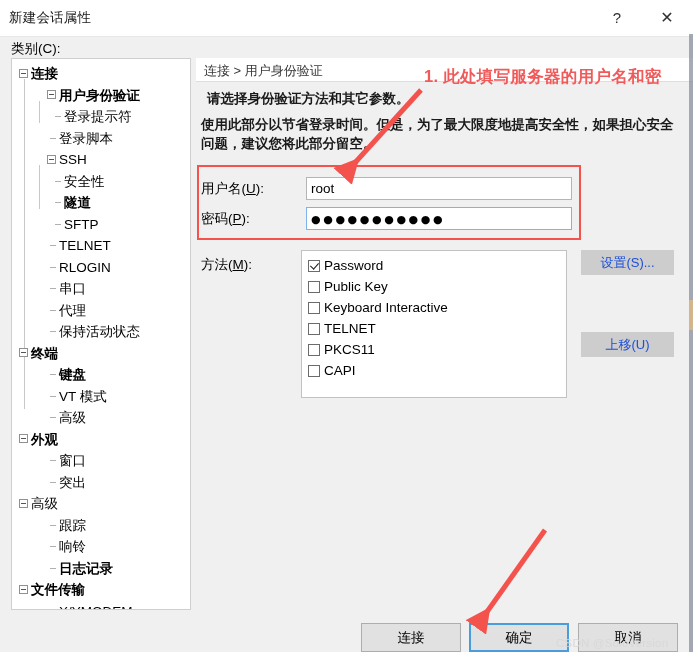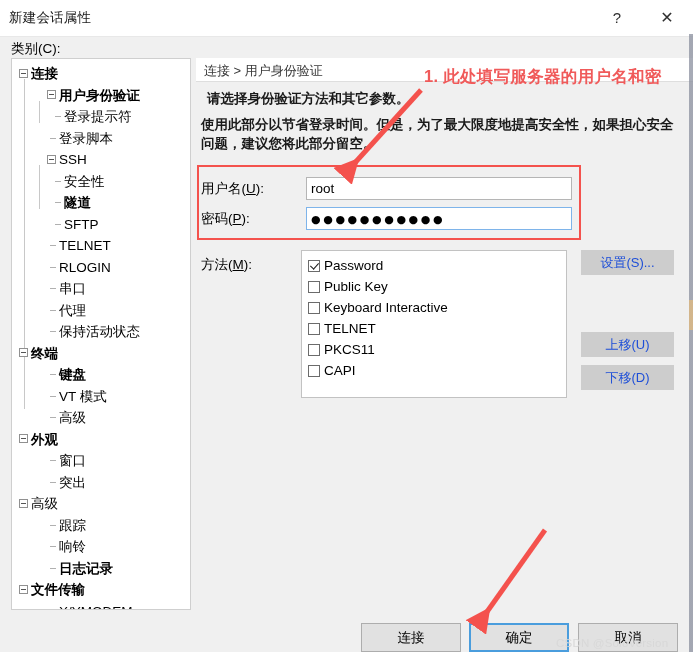--- a/index.html
+++ b/index.html
@@ -450,21 +450,20 @@
         <div class="method-item"><span class="cbox checked"></span><span>Password</span></div>
         <div class="method-item"><span class="cbox"></span><span>Public Key</span></div>
         <div class="method-item"><span class="cbox"></span><span>Keyboard Interactive</span></div>
         <div class="method-item"><span class="cbox"></span><span>TELNET</span></div>
         <div class="method-item"><span class="cbox"></span><span>PKCS11</span></div>
         <div class="method-item"><span class="cbox"></span><span>CAPI</span></div>
       </div>
 
     <div class="side-btn sb-settings">设置(S)...</div>
     <div class="side-btn sb-up">上移(U)</div>
-    <div class="side-btn sb-down">下移(D)</div>
   </div>
 
   <div class="bottom-btn btn-connect">连接</div>
   <div class="bottom-btn btn-ok">确定</div>
   <div class="bottom-btn btn-cancel">取消</div>
 
   <div class="annot-box"></div>
   <div class="annot-text annot1">1. 此处填写服务器的用户名和密</div>
 
   <svg class="annot-svg" viewBox="0 0 693 652">

